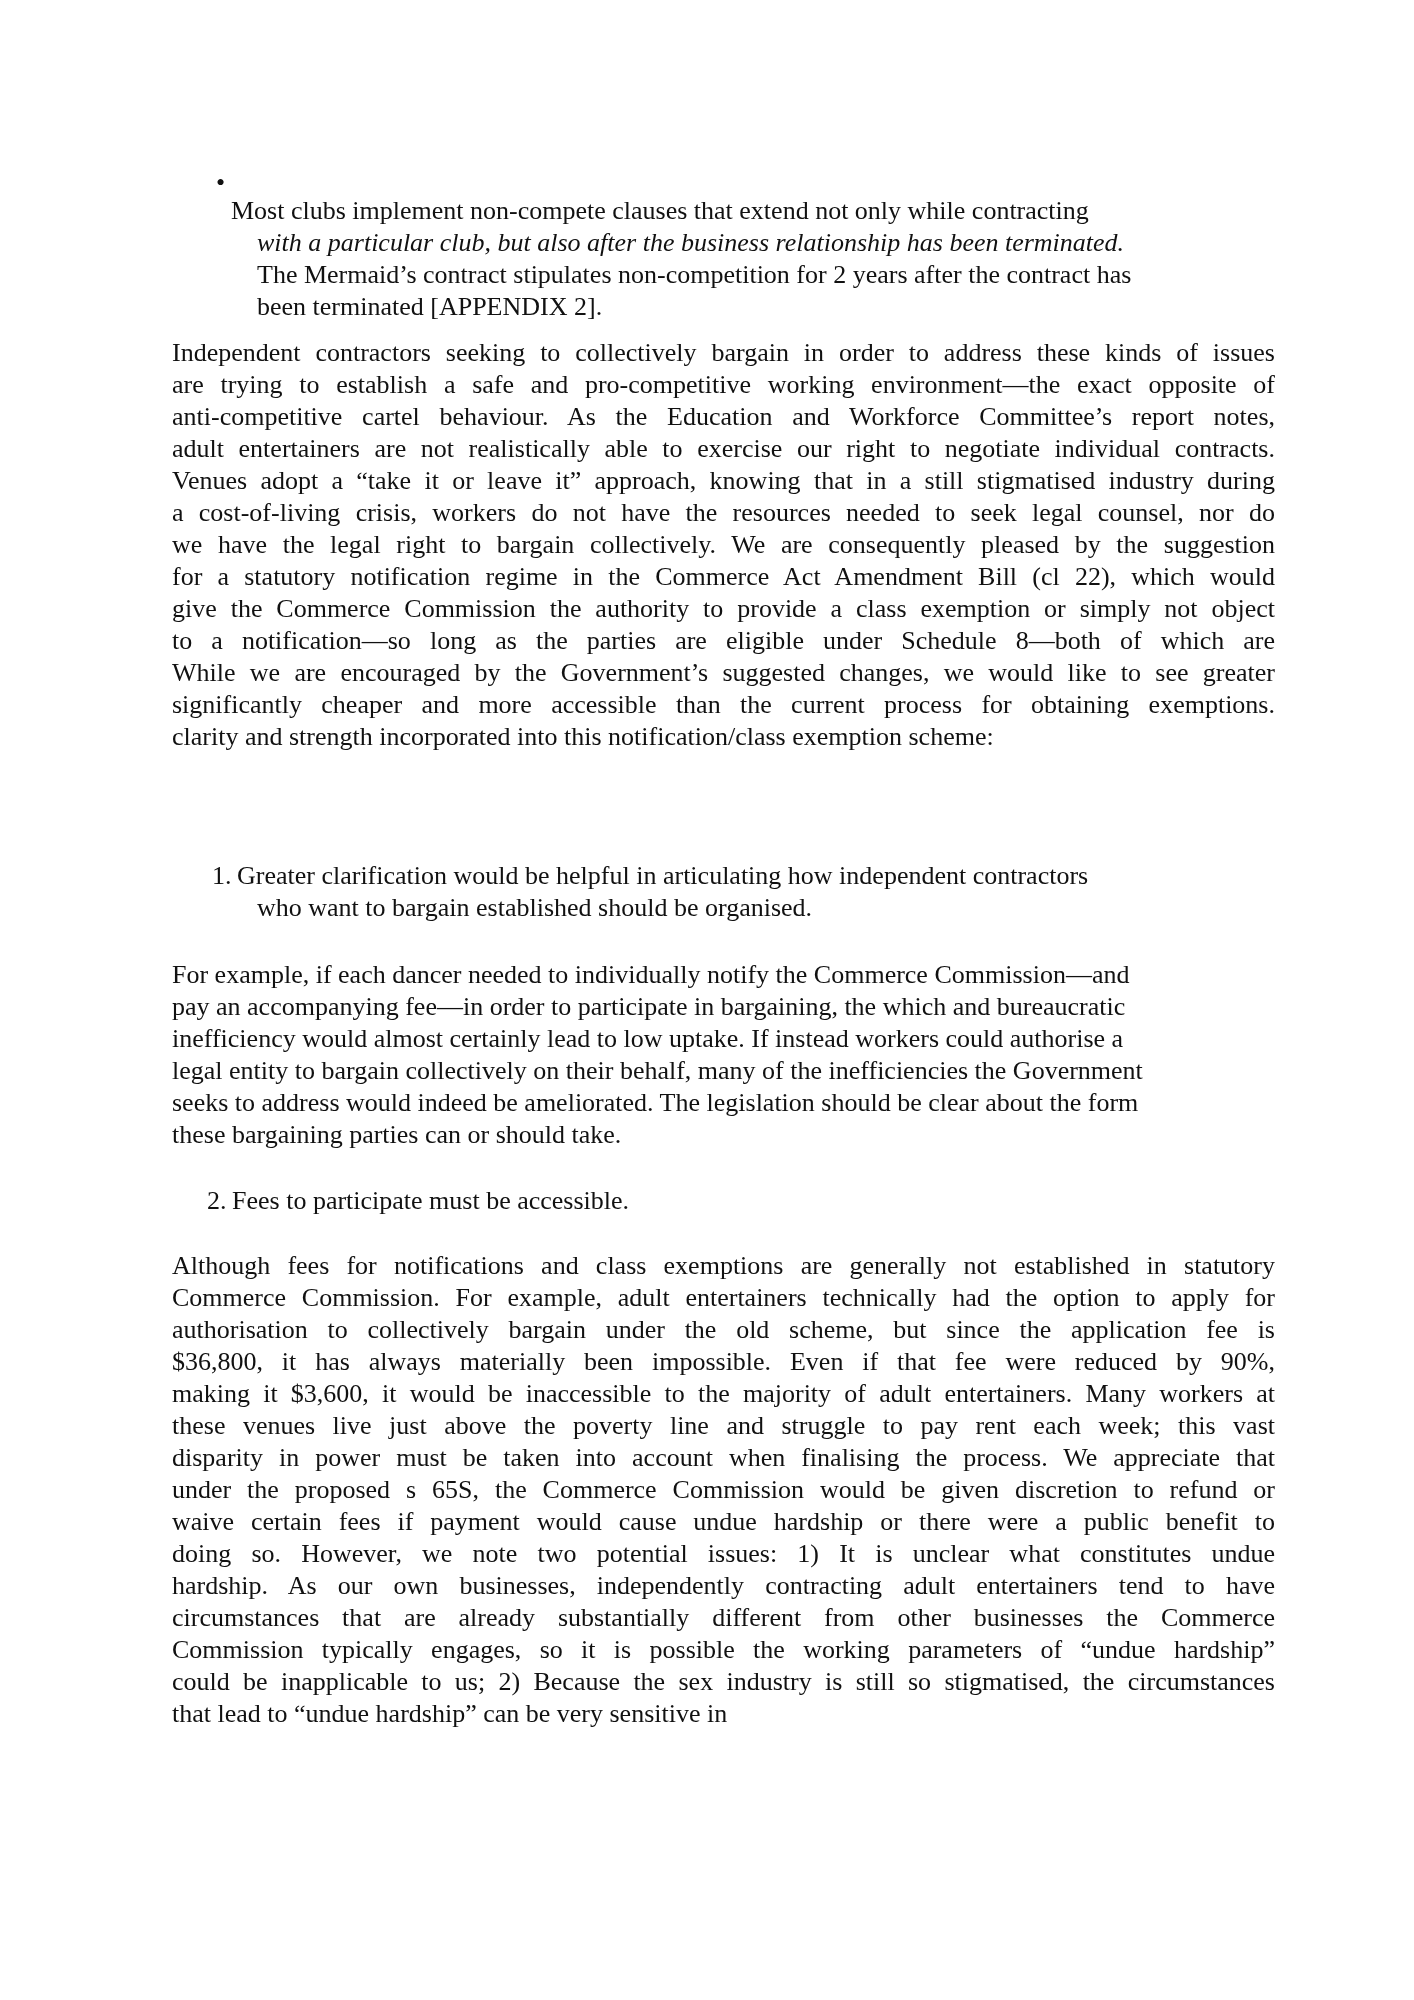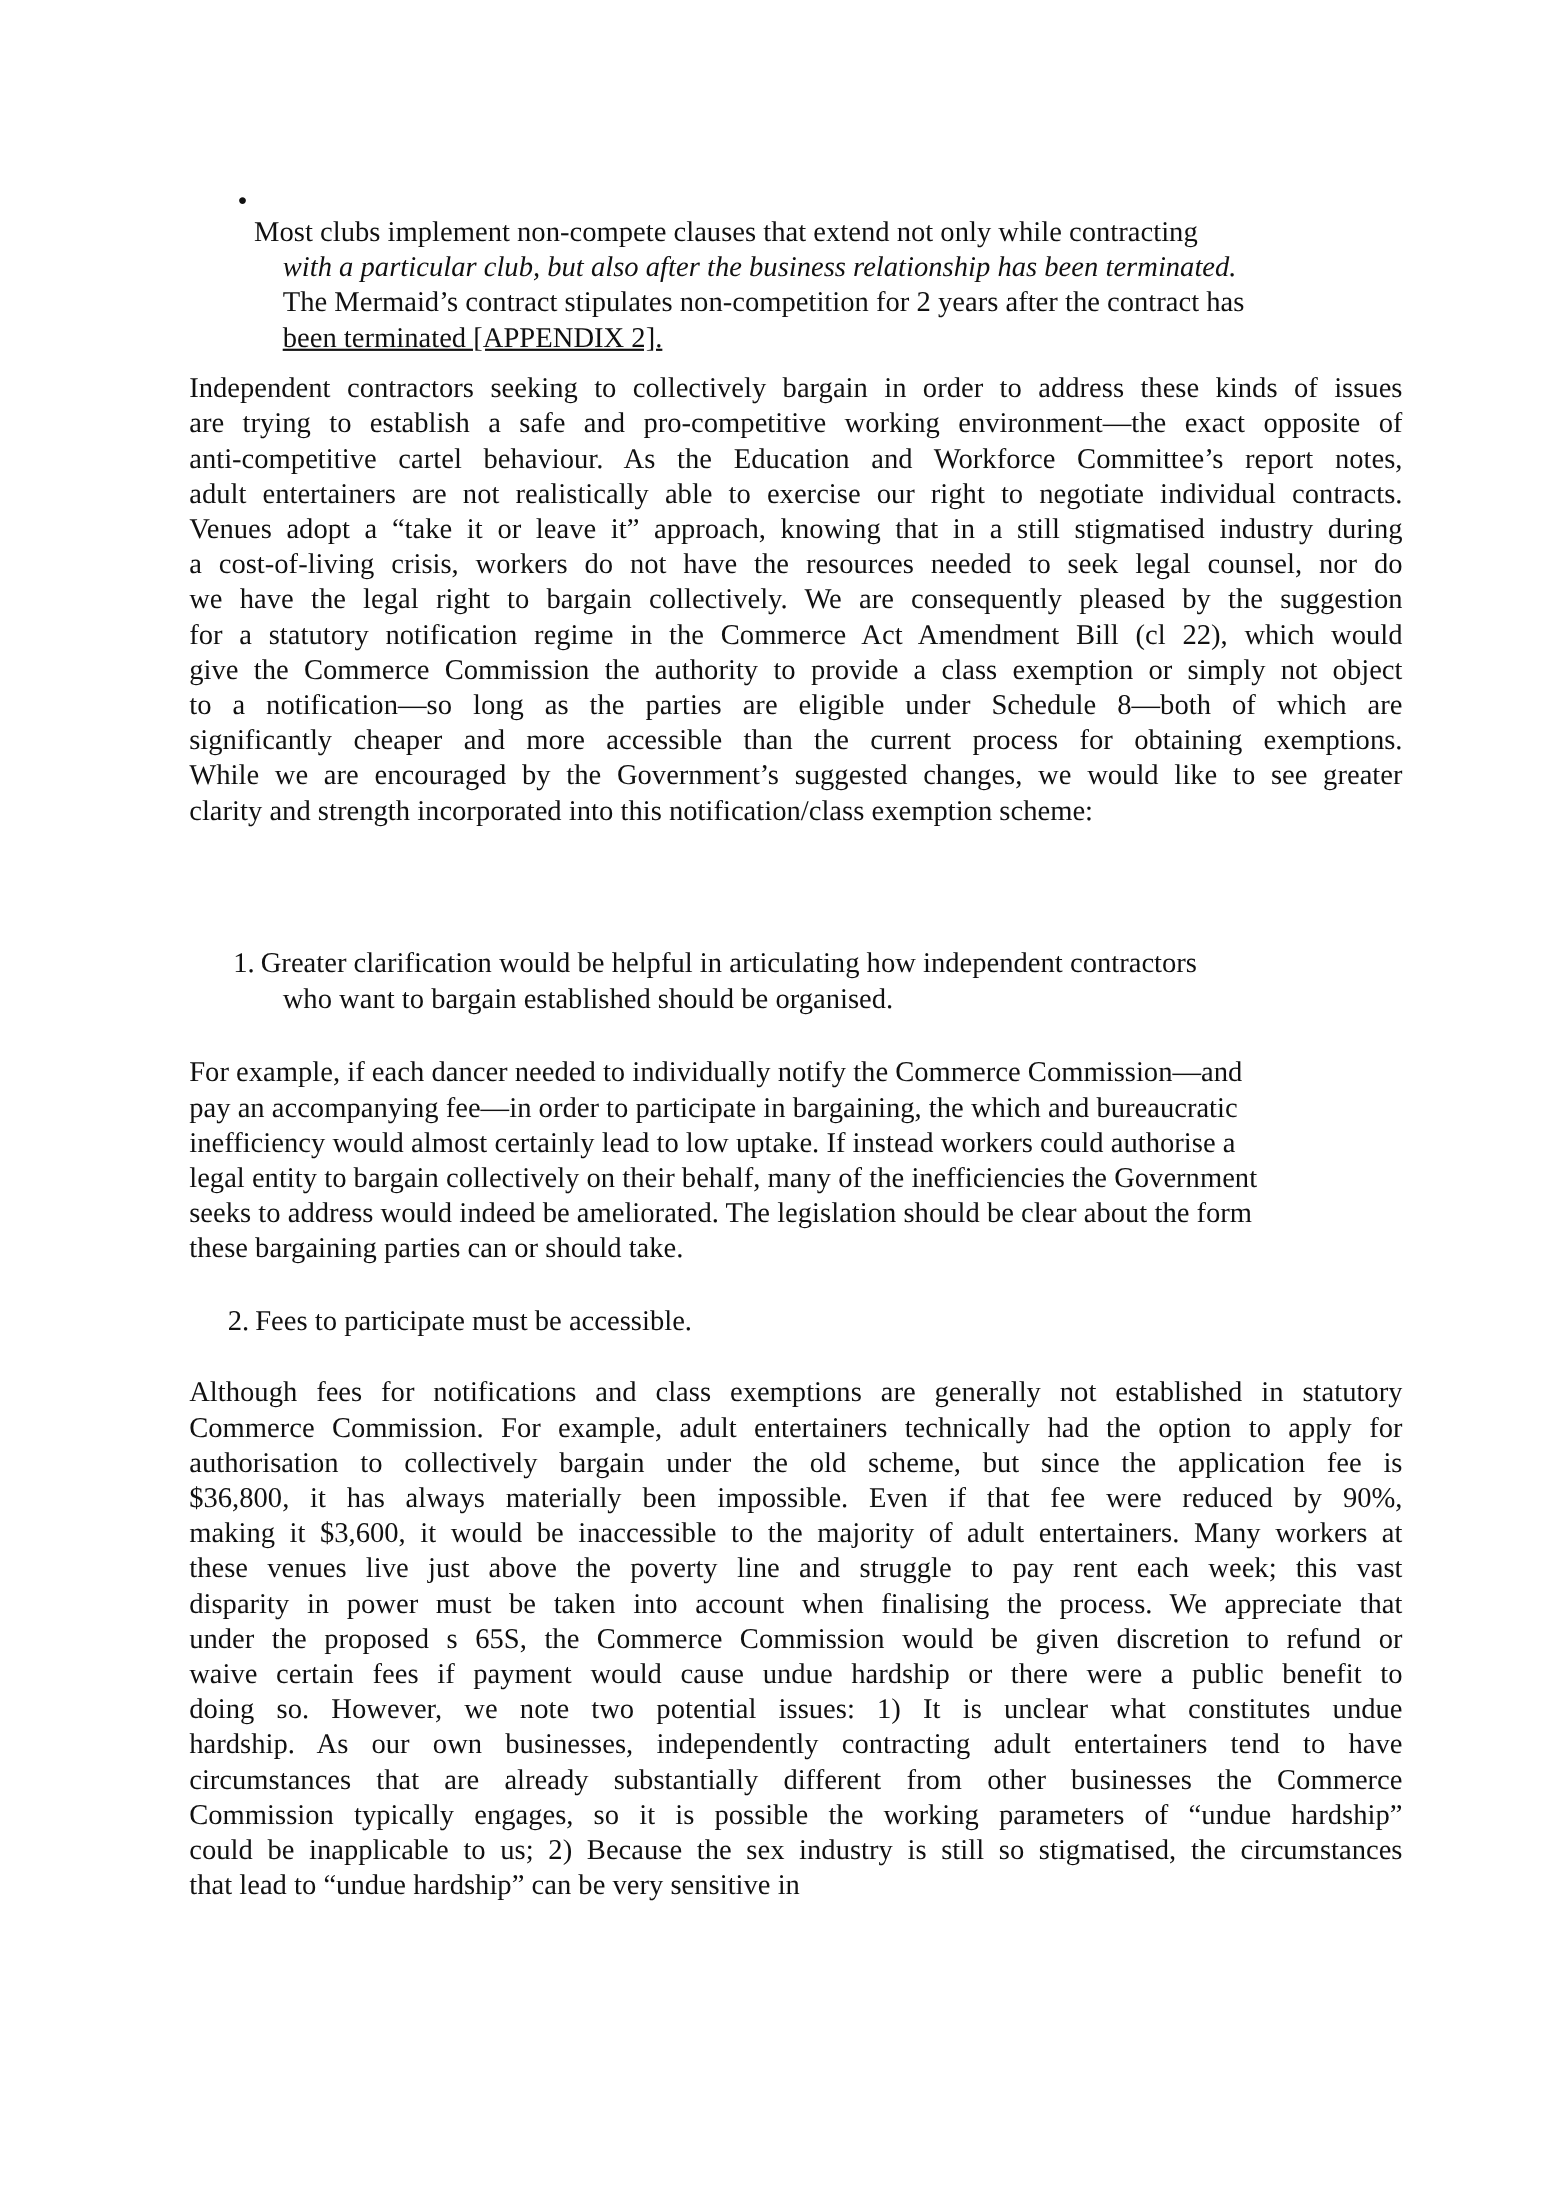--- a/index.html
+++ b/index.html
@@ -12,36 +12,36 @@
   .marker { position: absolute; }
 </style>
 </head>
 <body>
 
 <div class="block" style="left:216px; top:167px; width:1080px;">
   <span class="marker" style="left:0; top:0;">•</span>
   <span class="line" style="padding-left:15px;margin-top:28px;">Most clubs implement non-compete clauses that extend not only while contracting</span>
   <span class="line" style="padding-left:41px;font-style:italic;">with a particular club, but also after the business relationship has been terminated.</span>
   <span class="line" style="padding-left:41px;">The Mermaid’s contract stipulates non-competition for 2 years after the contract has</span>
-  <span class="line" style="padding-left:41px;text-decoration:underline;">been terminated [APPENDIX 2].</span>
+  <span class="line" style="padding-left:41px;">been terminated [APPENDIX 2].</span>
 </div>
 
 <div class="block just" style="left:172px; top:337px; width:1103px;">
   <span class="line">Independent contractors seeking to collectively bargain in order to address these kinds of issues</span>
   <span class="line">are trying to establish a safe and pro-competitive working environment—the exact opposite of</span>
   <span class="line">anti-competitive cartel behaviour. As the Education and Workforce Committee’s report notes,</span>
   <span class="line">adult entertainers are not realistically able to exercise our right to negotiate individual contracts.</span>
   <span class="line">Venues adopt a “take it or leave it” approach, knowing that in a still stigmatised industry during</span>
   <span class="line">a cost-of-living crisis, workers do not have the resources needed to seek legal counsel, nor do</span>
   <span class="line">we have the legal right to bargain collectively. We are consequently pleased by the suggestion</span>
   <span class="line">for a statutory notification regime in the Commerce Act Amendment Bill (cl 22), which would</span>
   <span class="line">give the Commerce Commission the authority to provide a class exemption or simply not object</span>
   <span class="line">to a notification—so long as the parties are eligible under Schedule 8—both of which are</span>
+  <span class="line">While we are encouraged by the Government’s suggested changes, we would like to see greater</span>
   <span class="line">significantly cheaper and more accessible than the current process for obtaining exemptions.</span>
-  <span class="line">While we are encouraged by the Government’s suggested changes, we would like to see greater</span>
   <span class="line last">clarity and strength incorporated into this notification/class exemption scheme:</span>
 </div>
 
 <div class="block" style="left:212px; top:860px; width:1080px;">
   <span class="marker" style="left:0; top:0;">1.</span>
   <span class="line" style="padding-left:25px;">Greater clarification would be helpful in articulating how independent contractors</span>
   <span class="line" style="padding-left:45px;">who want to bargain established should be organised.</span>
 </div>
 
 <div class="block" style="left:172px; top:959px; width:1103px;">

